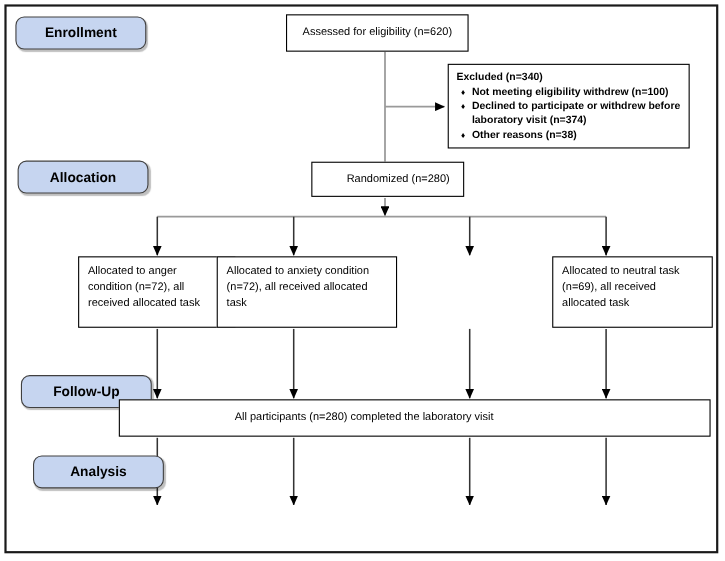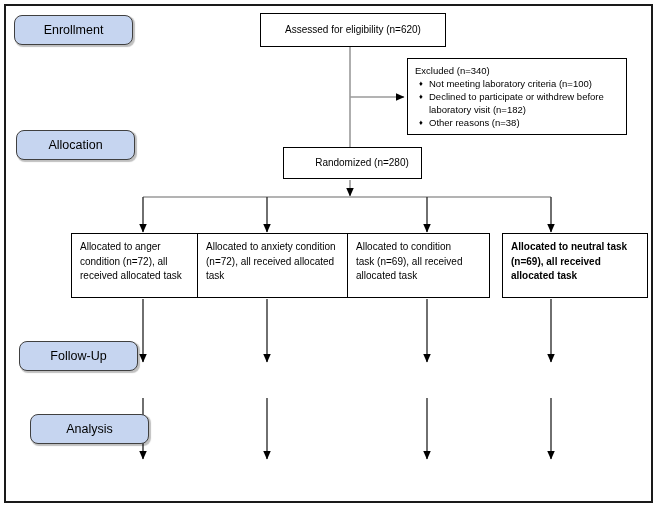--- a/index.html
+++ b/index.html
@@ -37,47 +37,47 @@
   #ah path { fill: var(--arrowhead); }
 
   .stage {
     position: absolute;
     width: 117px; height: 28px;
     background: var(--stage-fill);
     border: 1.5px solid var(--stage-border);
     border-radius: 8px;
     box-shadow: 1.5px 1.5px 1px rgba(0,0,0,0.25);
     display: flex; align-items: center; justify-content: center;
-    font-weight: normal; font-size: 12.5px;
+    font-weight: bold; font-size: 12.5px;
   }
   #stage-enrollment { left: 14px; top: 15px; }
-  #stage-allocation { left: 16px; top: 130px; text-align: center; }
+  #stage-allocation { left: 16px; top: 146px; text-align: center; }
   #stage-followup   { left: 19px; top: 316px; margin-top: 25px; }
   #stage-analysis   { left: 30px; top: 414px; }
 
   .fbox {
     position: absolute;
     background: #ffffff;
     border: 1.5px solid var(--box-border);
     font-size: 10px;
     line-height: 14px;
     box-sizing: border-box;
   }
   .center { display: flex; align-items: center; justify-content: center; text-align: center; }
 
-  #box-assessed   { left: 260px; top: 13px;  width: 186px; height: 34px; }
+  #box-assessed   { left: 260px; top: 13px;  width: 166px; height: 34px; }
   #box-excluded   { left: 407px; top: 58px;  width: 220px; height: 77px;
-                    font-size: 9.5px; line-height: 13px; padding: 5px 5px 4px 7px; }
+                    font-size: 9.5px; line-height: 13px; padding: 5px 5px 4px 7px; font-weight: bold; }
   #box-randomized { left: 283px; top: 147px; width: 139px; height: 32px; padding-left: 19px; }
 
   .alloc { top: 233px; height: 65px; padding: 6px 8px; line-height: 14.5px; }
   #box-alloc-0 { left: 42px;  width: 143px; padding-right: 20px; margin-left: 29px; }
   #box-alloc-1 { left: 197px; width: 164px; padding-right: 12px; }
   #box-alloc-2 { left: 347px; width: 143px; padding-right: 22px; }
-  #box-alloc-3 { left: 502px; width: 146px; padding-right: 10px; font-weight: bold; }
+  #box-alloc-3 { left: 502px; width: 146px; padding-right: 10px; }
 
   #box-followup { left: 108px; top: 363px; width: 538px; height: 34px; padding-right: 92px; }
   #box-analyzed { left: 45px;  top: 460px; width: 601px; height: 37px; }
 
   #excluded-title { display: block; }
   .bullet-row { display: flex; }
   .bullet-glyph {
     flex: 0 0 10px;
     margin-left: 4px;
     font-size: 7.5px;
@@ -127,33 +127,33 @@
   <div id="stage-allocation" class="stage">Allocation</div>
   <div id="stage-followup" class="stage">Follow-Up</div>
   <div id="stage-analysis" class="stage">Analysis</div>
 
   <div id="box-assessed" class="fbox center">Assessed for eligibility (n=620)</div>
 
   <div id="box-excluded" class="fbox">
     <span id="excluded-title">Excluded (n=340)</span>
     <div class="bullet-row">
       <span class="bullet-glyph">♦</span>
-      <span class="bullet-text">Not meeting laboratory criteria (n=100)</span>
+      <span class="bullet-text">Not meeting eligibility withdrew (n=100)</span>
     </div>
     <div class="bullet-row">
       <span class="bullet-glyph">♦</span>
-      <span class="bullet-text">Declined to participate or withdrew before laboratory visit (n=182)</span>
+      <span class="bullet-text">Declined to participate or withdrew before laboratory visit (n=374)</span>
     </div>
     <div class="bullet-row">
       <span class="bullet-glyph">♦</span>
       <span class="bullet-text">Other reasons (n=38)</span>
     </div>
   </div>
 
   <div id="box-randomized" class="fbox center">Randomized (n=280)</div>
 
   <div id="box-alloc-0" class="fbox alloc">Allocated to anger condition (n=72), all received allocated task</div>
   <div id="box-alloc-1" class="fbox alloc">Allocated to anxiety condition (n=72), all received allocated task</div>
-  <div id="box-alloc-2" class="fbox alloc">Allocated to condition task (n=69), all received allocated task</div>
   <div id="box-alloc-3" class="fbox alloc">Allocated to neutral task (n=69), all received allocated task</div>
 
+  <div id="box-followup" class="fbox center">All participants (n=280) completed the laboratory visit</div>
 
 </div>
 
 </body></html>

